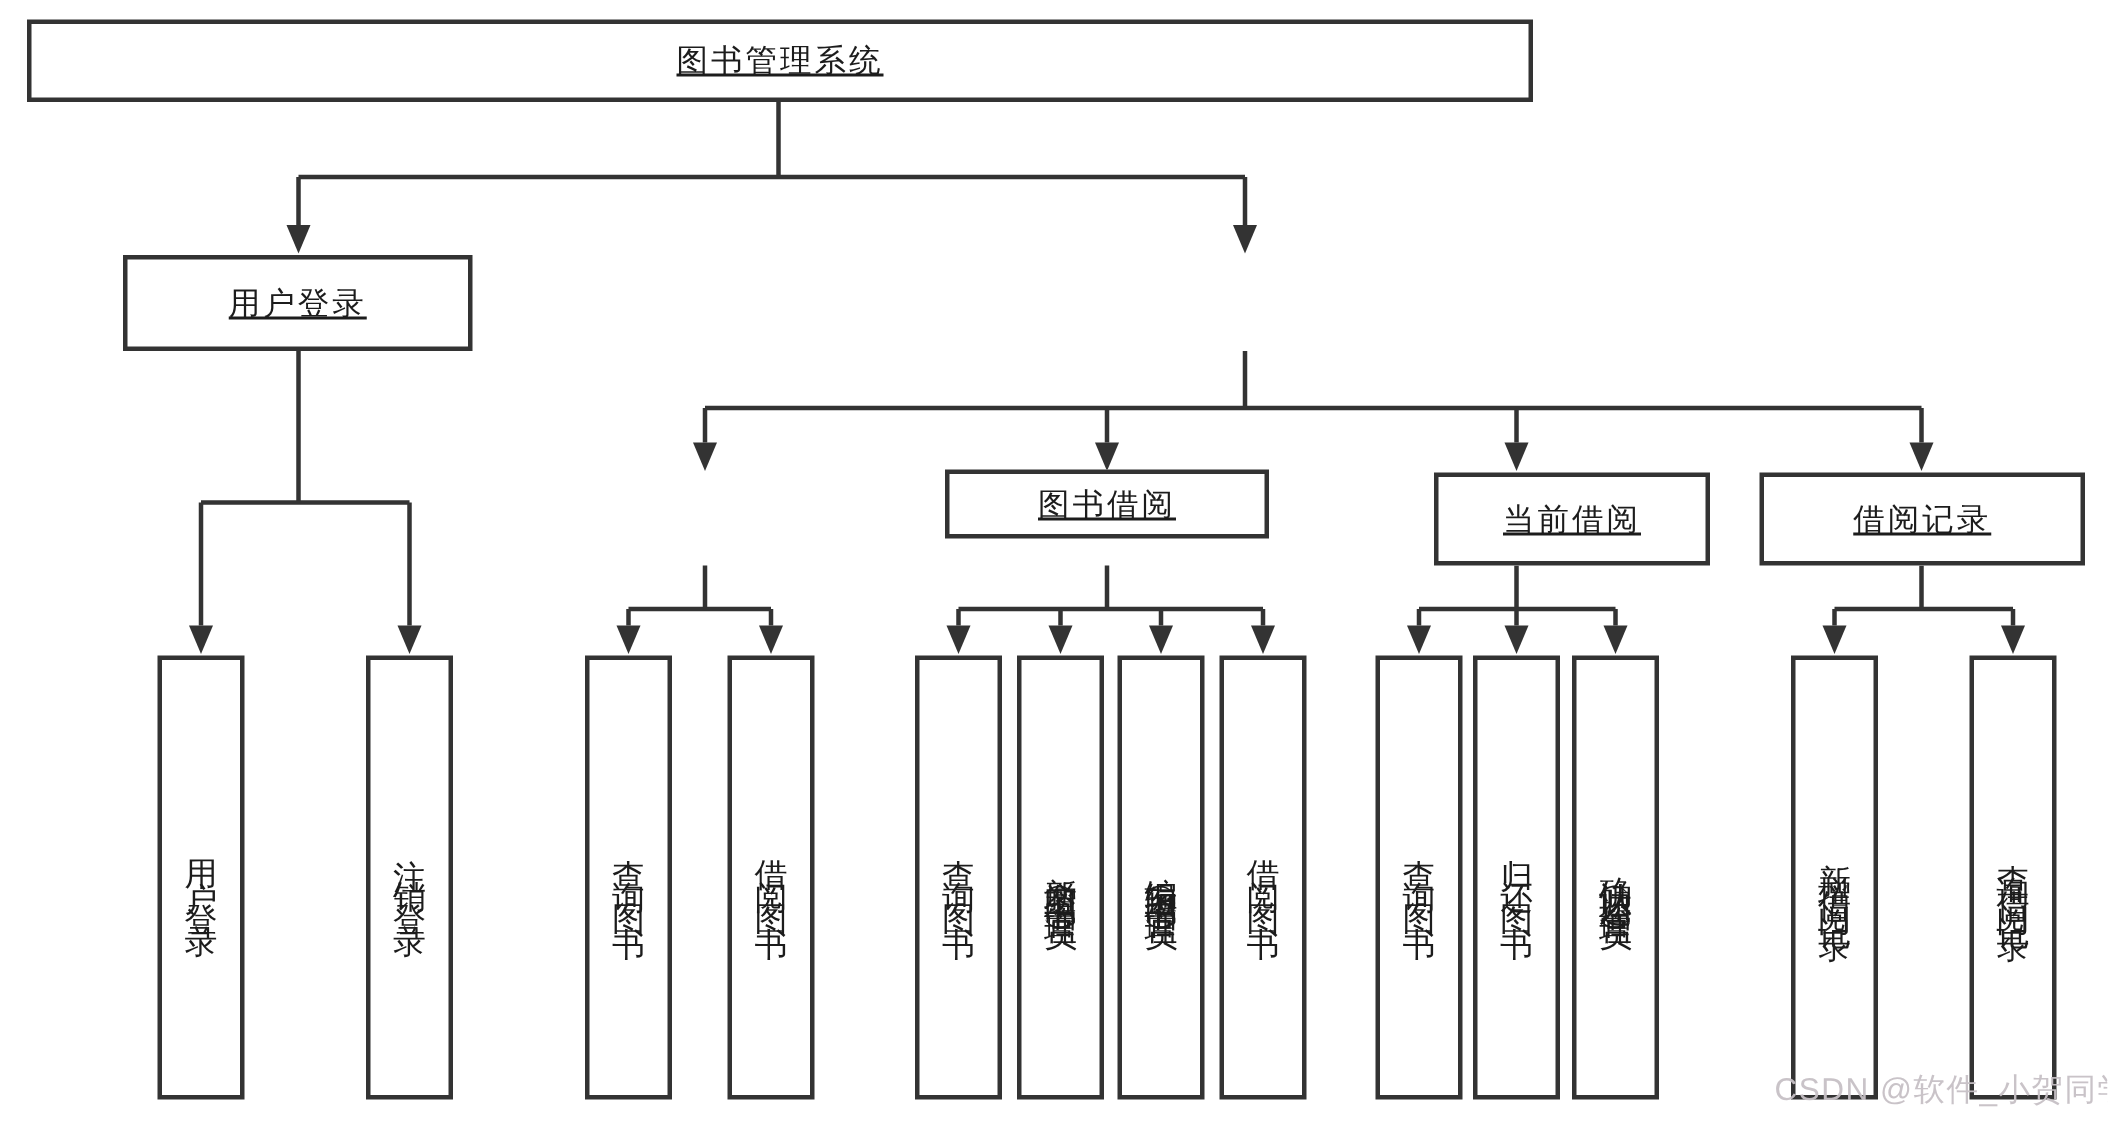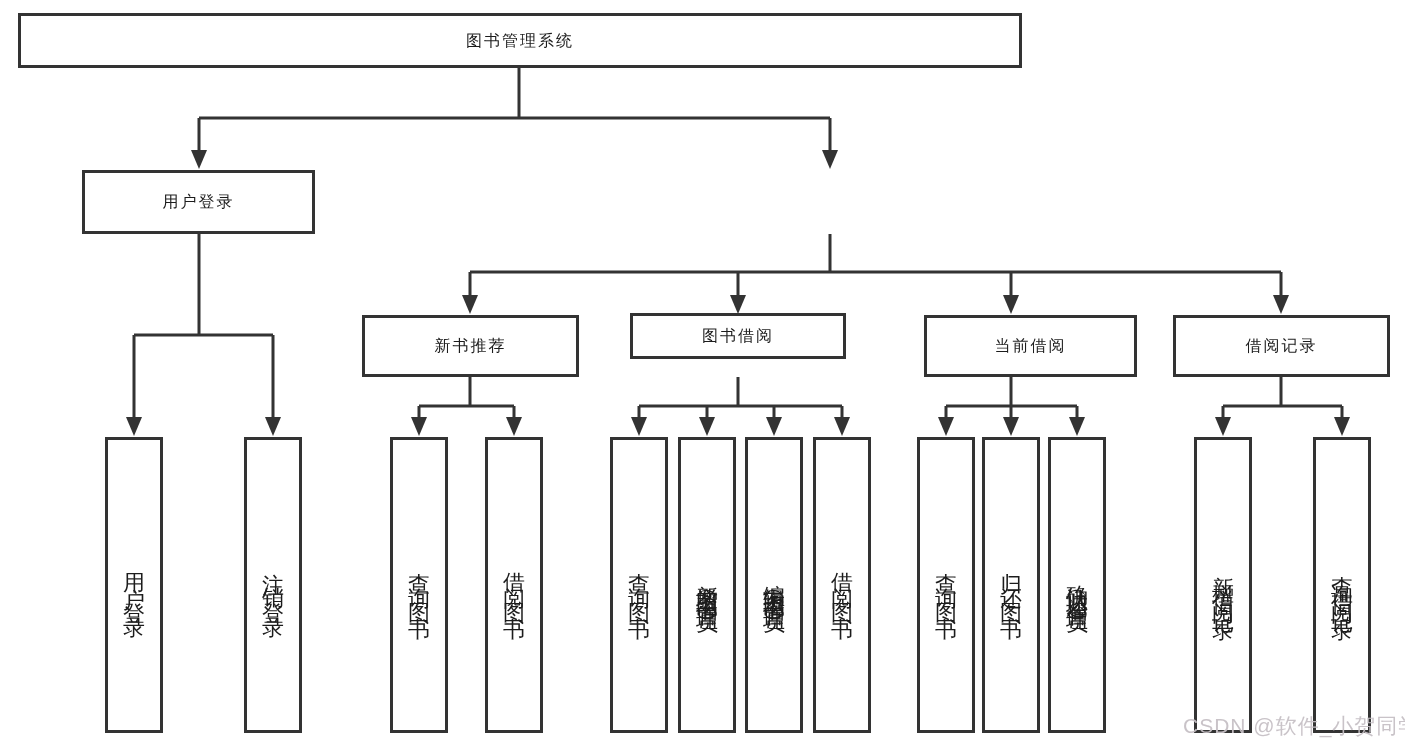--- a/index.html
+++ b/index.html
@@ -27,24 +27,25 @@
     position: absolute;
     box-sizing: border-box;
     border: 3px solid #333333;
     background: #ffffff;
     display: flex;
     align-items: center;
     justify-content: center;
     color: #1c1c1c;
   }
   .h-box span {
-    font-size: 16px;
+    font-size: 21px;
     letter-spacing: 2px;
     line-height: 1;
     white-space: nowrap;
+    text-decoration: underline;
   }
   .v-box {
     top: 437px;
     width: 58px;
     height: 296px;
   }
   .v-box span {
     writing-mode: vertical-rl;
     text-orientation: mixed;
     font-size: 22px;
@@ -118,27 +119,24 @@
   </svg>
 
   <div class="box h-box" style="left:18px; top:13px; width:1004px; height:55px">
     <span>图书管理系统</span>
   </div>
 
   <div class="box h-box" style="left:82px; top:170px; width:233px; height:64px">
     <span>用户登录</span>
   </div>
 
-  <div class="box h-box" style="left:362px; top:315px; width:217px; height:62px">
-    <span>新书推荐</span>
-  </div>
   <div class="box h-box" style="left:630px; top:313px; width:216px; height:46px">
     <span>图书借阅</span>
   </div>
-  <div class="box h-box" style="left:924px; top:315px; width:213px; height:62px">
+  <div class="box h-box" style="left:956px; top:315px; width:184px; height:62px">
     <span>当前借阅</span>
   </div>
   <div class="box h-box" style="left:1173px; top:315px; width:217px; height:62px">
     <span>借阅记录</span>
   </div>
 
   <div class="box v-box len4" style="left:105px">
     <span>用户登录</span>
   </div>
   <div class="box v-box len4" style="left:244px">

